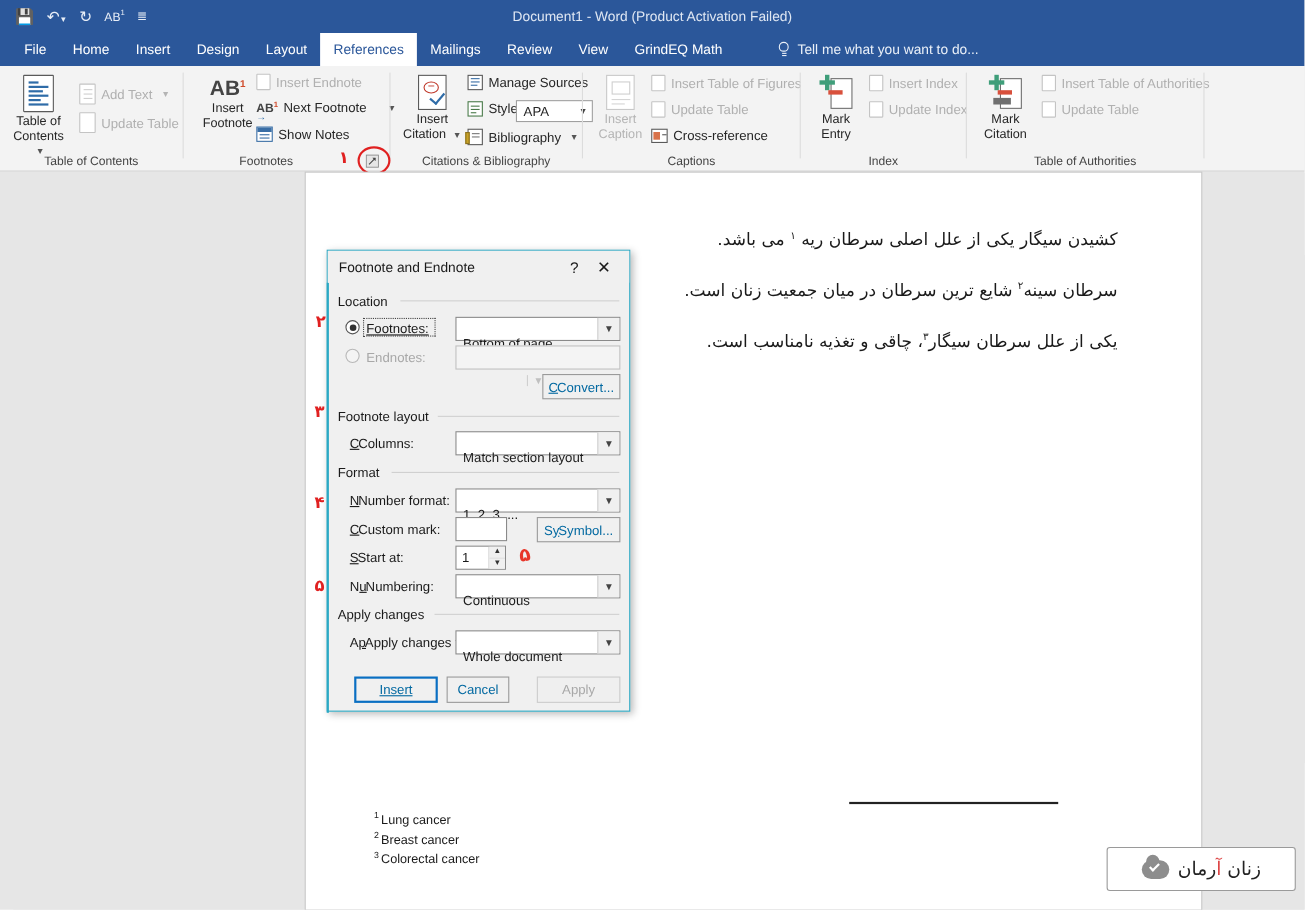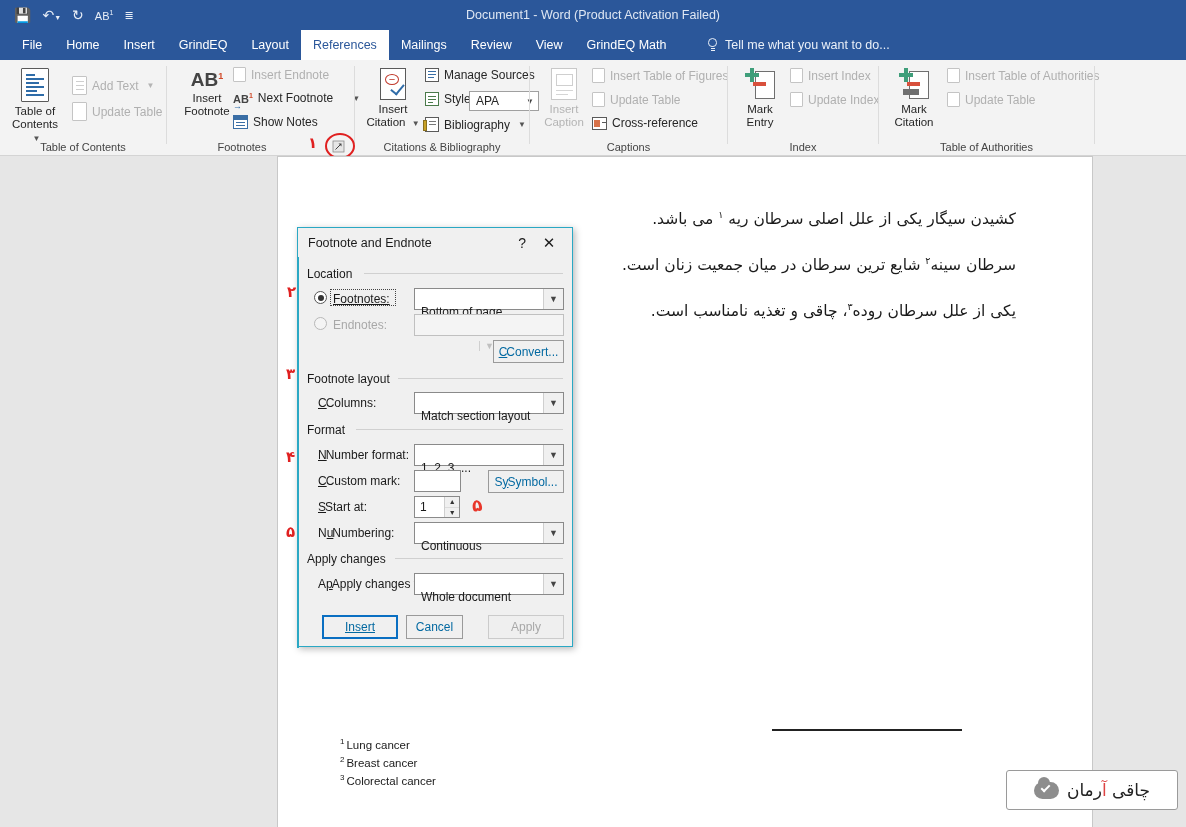--- a/index.html
+++ b/index.html
@@ -254,21 +254,21 @@
     <span class="qicon small">≣</span>
   </div>
   <div class="doc-title">Document1 - Word (Product Activation Failed)</div>
 </div>
 
 <div class="tabbar">
   <div class="tabs">
     <div class="tab">File</div>
     <div class="tab">Home</div>
     <div class="tab">Insert</div>
-    <div class="tab">GrindEQ</div>
+    <div class="tab">Design</div>
     <div class="tab">Layout</div>
     <div class="tab active">References</div>
     <div class="tab">Mailings</div>
     <div class="tab">Review</div>
     <div class="tab">View</div>
     <div class="tab">GrindEQ Math</div>
   </div>
   <div class="tellme">
     <span class="bulb">
         <i></i>
@@ -471,38 +471,38 @@
 <div class="canvas">
   <div class="page">
 
     <div class="rtl-par" style="top:52px;">
       <span>کشیدن سیگار یکی از علل اصلی سرطان ریه </span><sup>١</sup><span> می باشد.</span>
     </div>
     <div class="rtl-par" style="top:98px;">
       <span>سرطان سینه</span><sup>٢</sup><span> شایع ترین سرطان در میان جمعیت زنان است.</span>
     </div>
     <div class="rtl-par" style="top:144px;">
-      <span>یکی از علل سرطان روده</span><sup>٣</sup><span>، چاقی و تغذیه نامناسب است.</span>
+      <span>یکی از علل سرطان سیگار</span><sup>٣</sup><span>، چاقی و تغذیه نامناسب است.</span>
     </div>
 
     <div class="fn-sep"></div>
     <div class="fn-line" style="top:580px;">
       <sup>1</sup><span>Lung cancer</span>
     </div>
     <div class="fn-line" style="top:598px;">
       <sup>2</sup><span>Breast cancer</span>
     </div>
     <div class="fn-line" style="top:616px;">
       <sup>3</sup><span>Colorectal cancer</span>
     </div>
   </div>
 </div>
 
 <div class="logo">
-  <span class="ltxt"><span>چاقی </span><span class="acc">آ</span><span>رمان</span></span>
+  <span class="ltxt"><span>زنان </span><span class="acc">آ</span><span>رمان</span></span>
   <span class="cloud">
       <span class="ck"></span>
     </span>
 </div>
 
 <div class="dialog">
   <div class="leftline"></div>
 
   <div class="dlg-title">
     <span class="t">Footnote and Endnote</span>

